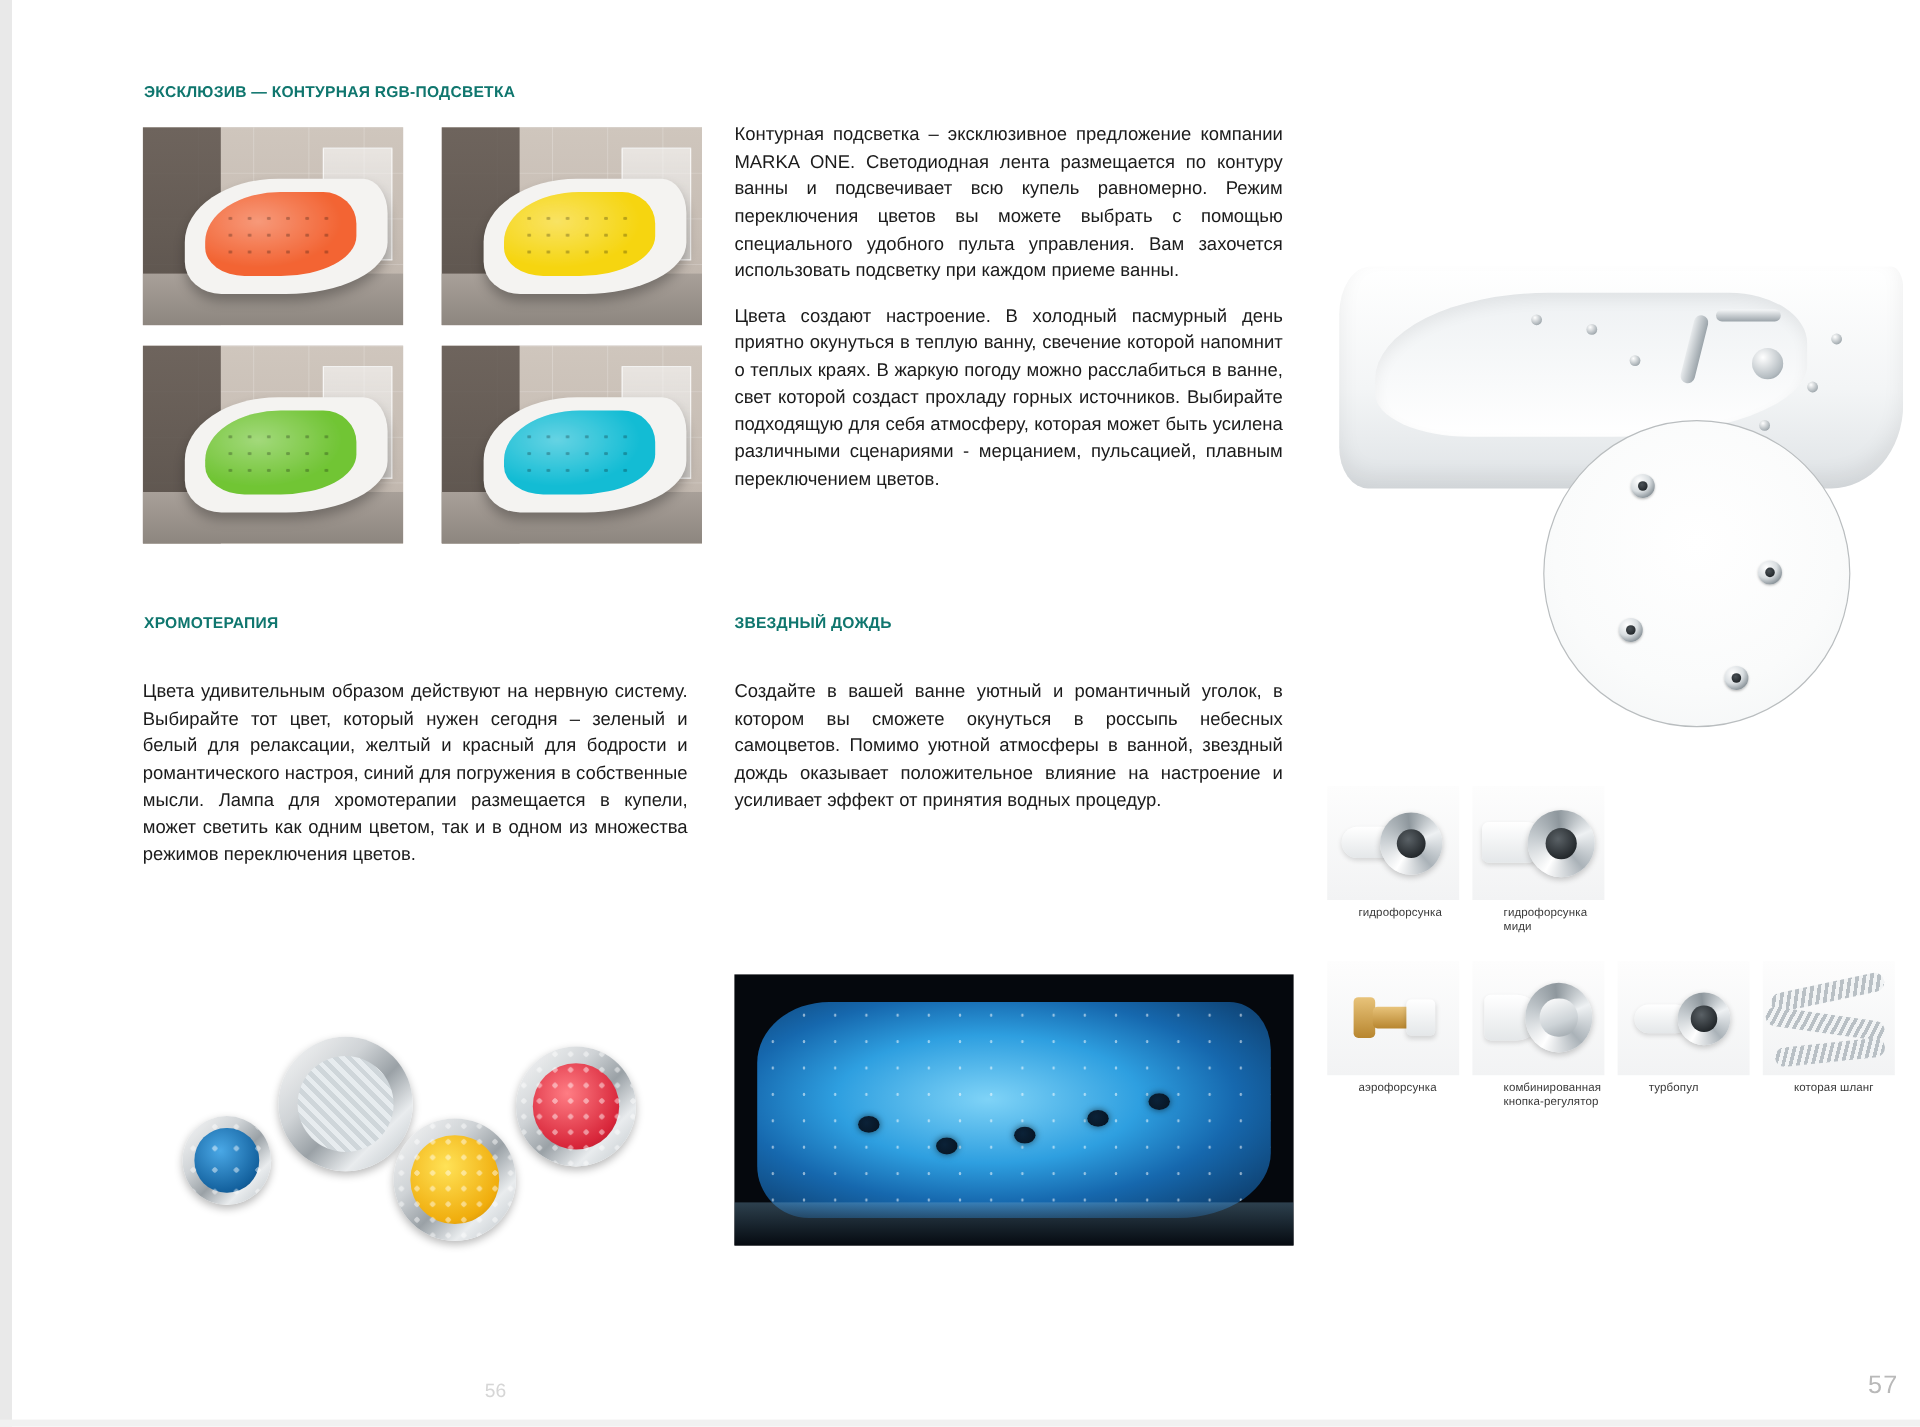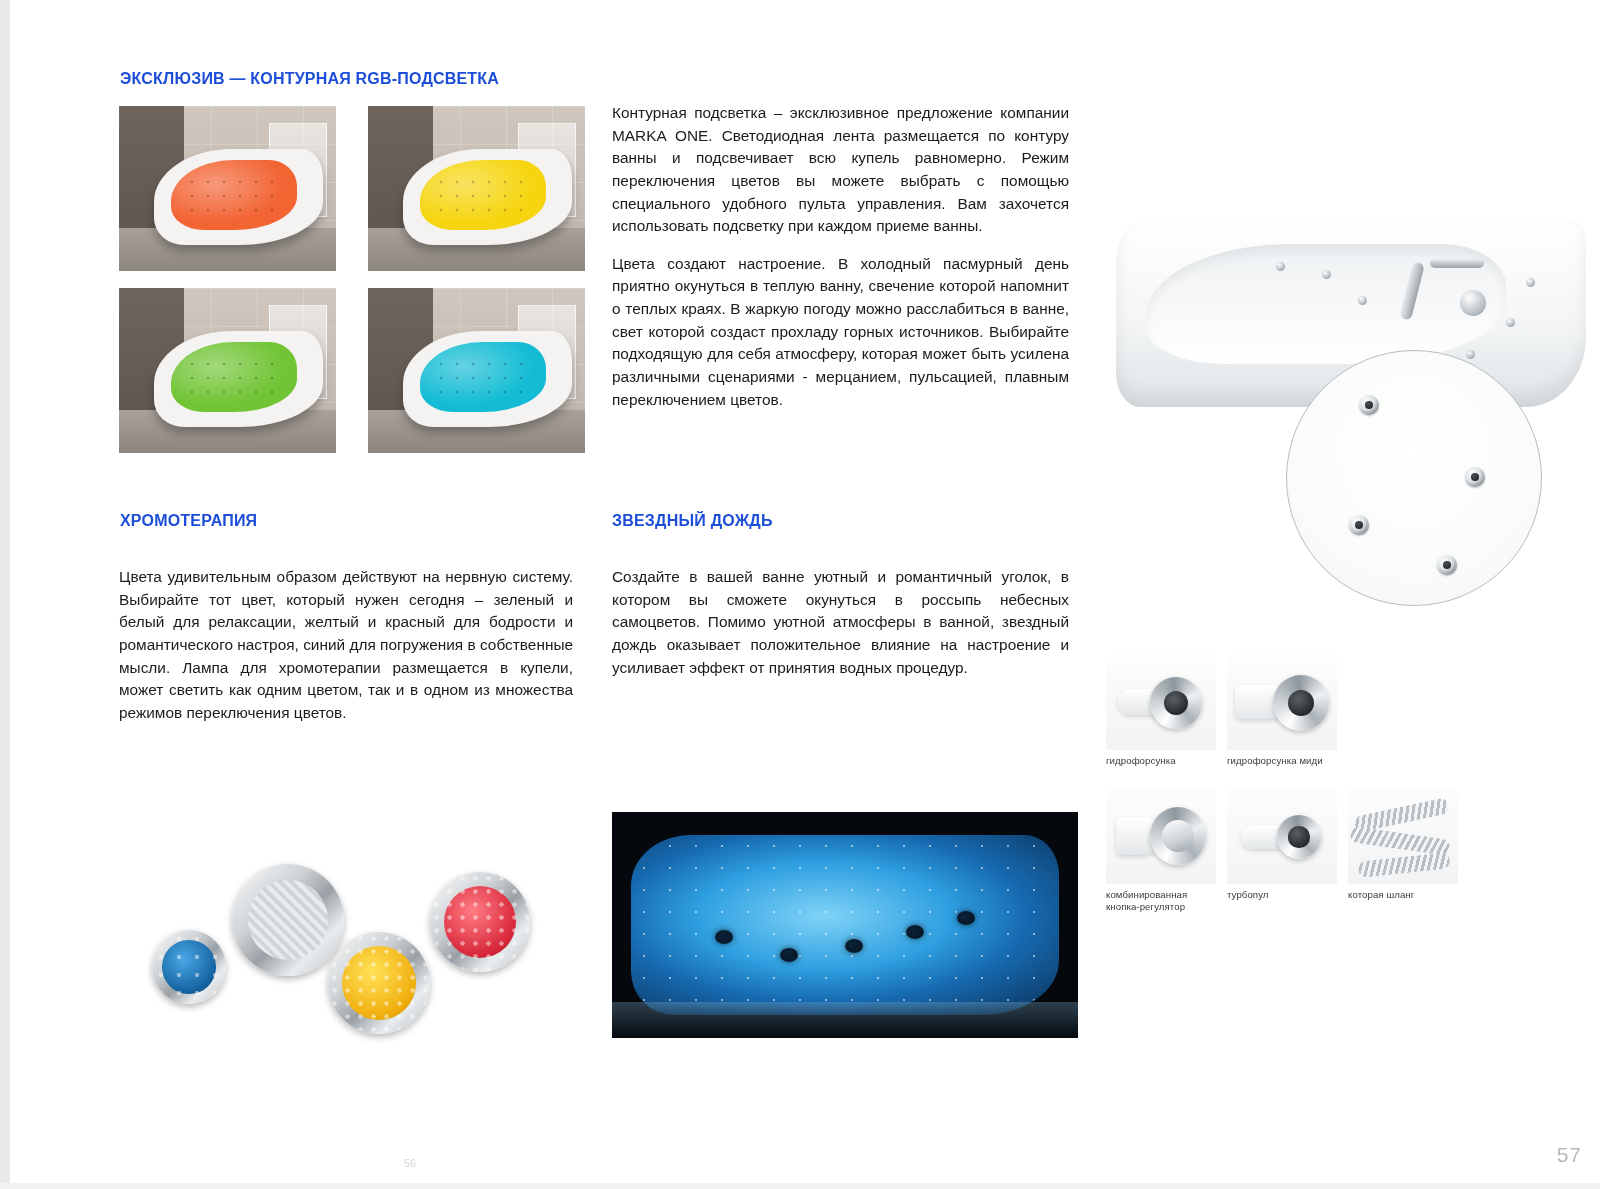--- a/index.html
+++ b/index.html
@@ -28,23 +28,23 @@
     background: #e9e9e9;
   }
   .scan-edge-bottom {
     position: absolute;
     left: 0; right: 0; bottom: 0;
     height: 6px;
     background: #f1f1f1;
   }
   .h-title {
     font-weight: bold;
-    font-size: 16px;
+    font-size: 13px;
     letter-spacing: 0.2px;
-    color: #1d4ed8;
+    color: #0f766e;
     line-height: 1.35;
   }
   .body-text {
     font-size: 15.4px;
     line-height: 1.47;
     color: #1b1b1b;
     text-align: justify;
   }
   .body-text p { margin: 0 16px 15px 0; }
   .body-text p:last-child { margin-bottom: 0; }
@@ -341,20 +341,21 @@
     background: linear-gradient(180deg,#fdfdfd,#f2f3f4);
     position: relative;
     overflow: hidden;
   }
   .part-caption {
     font-size: 9.6px;
     color: #3a3a3a;
     line-height: 1.25;
     margin-top: 5px;
     letter-spacing: .1px;
+    margin-left: 26px;
   }
   
   .chrome-ring {
     position:absolute;
     border-radius:50%;
     background: conic-gradient(from 210deg, #ffffff, #c6ccd0, #8e979d, #eef1f3, #aab2b8, #ffffff);
     box-shadow: 0 2px 5px rgba(0,0,0,.22);
   }
   .chrome-ring .hole {
     position:absolute; inset:26%;
@@ -383,21 +384,21 @@
     right: 18px;
     bottom: 22px;
     font-size: 21px;
     color: #b9b9b9;
     letter-spacing: 1px;
   }
   #folio-left {
     position: absolute;
     left: 404px;
     bottom: 20px;
-    font-size: 11px;
+    font-size: 16px;
     color: #d6d6d6;
   }
 </style>
 </head>
 <body>
 
 <div class="page">
 
   <div class="scan-edge-left"></div>
   <div class="scan-edge-bottom"></div>
@@ -541,20 +542,28 @@
               <div class="hole"></div>
             </div>
         </div>
         <div class="part-caption">гидрофорсунка миди</div>
       </div>
 
 
     </div>
 
     <div class="parts-row" style="margin-top:22px;">
+      <div class="part-cell">
+        <div class="part-img">
+          <div class="brass-body" style="left:22px; top:30px; width:18px; height:34px; border-radius:4px;"></div>
+          <div class="brass-body" style="left:38px; top:38px; width:34px; height:18px; border-radius:4px;"></div>
+          <div class="white-body" style="left:66px; top:32px; width:24px; height:30px; border-radius:4px;"></div>
+        </div>
+        <div class="part-caption">аэрофорсунка</div>
+      </div>
 
       <div class="part-cell">
         <div class="part-img">
           <div class="white-body" style="left:10px; top:28px; width:46px; height:38px; border-radius:6px 22px 22px 6px;"></div>
           <div class="chrome-ring" style="left:44px; top:18px; width:56px; height:58px;">
             <div style="position:absolute; inset:22%; border-radius:50%; background:linear-gradient(160deg,#ffffff,#cdd3d7 60%,#9aa2a8);"></div>
           </div>
         </div>
         <div class="part-caption">комбинированная кнопка-регулятор</div>
       </div>

